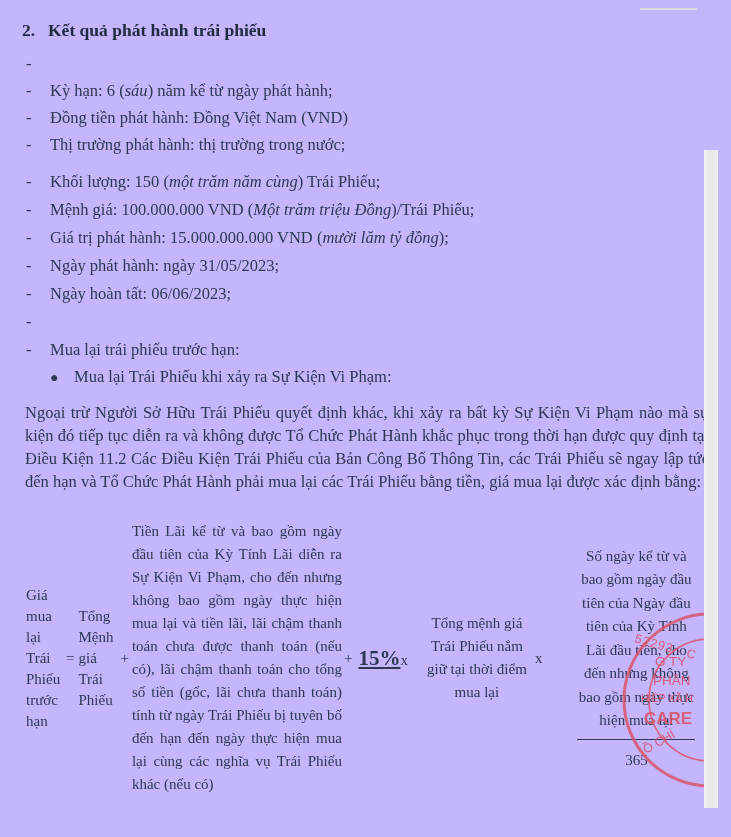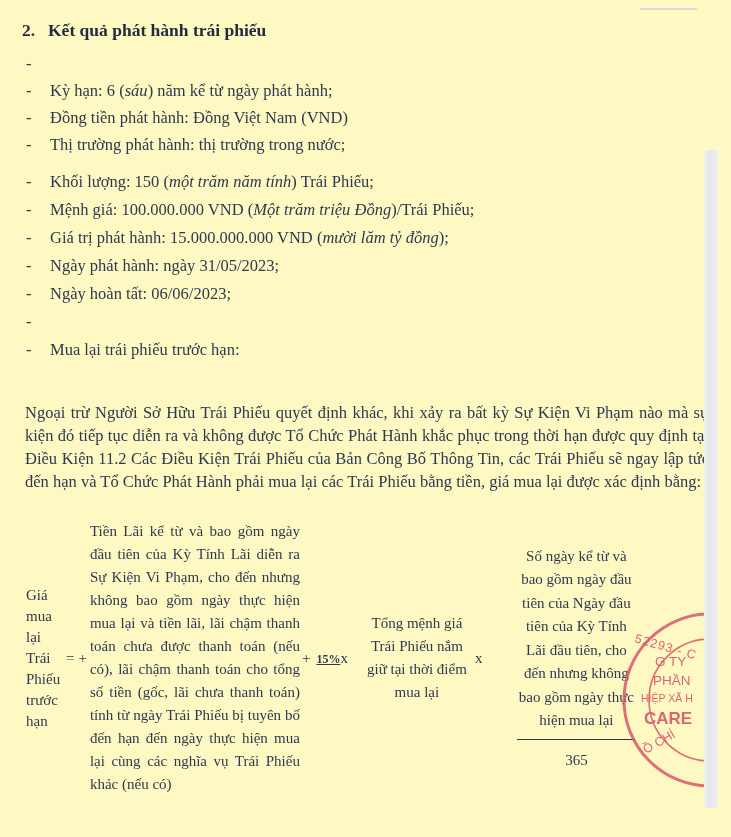--- a/index.html
+++ b/index.html
@@ -1,19 +1,19 @@
 <!DOCTYPE html>
 <html lang="vi"><head>
 <meta charset="utf-8">
 <style>
   html,body{margin:0;padding:0;background:#ffffff;}
   .page{
     position:relative;
     width:731px;height:837px;
-    background:#fef9c3;
+    background:#c4b5fd;
     overflow:hidden;
     font-family:"Liberation Serif","DejaVu Serif",serif;
     color:#2e3950;
   }
   
   .artifact-topline{position:absolute;left:640px;top:8px;width:57px;height:2px;background:#dadadc;}
   .artifact-right-band{position:absolute;left:704px;top:150px;width:14px;height:658px;
     background:linear-gradient(90deg,#f2f2f4 0%,#e7e7ea 35%,#eeeeef 100%);z-index:6;}
   
   .heading{position:absolute;left:22px;top:20px;margin:0;font-size:17.5px;font-weight:bold;color:#222b3d;}
@@ -35,21 +35,21 @@
     font-size:16.5px;line-height:23px;text-align:justify;}
   
   .formula{position:absolute;left:26px;top:508px;width:650px;height:300px;
     display:flex;align-items:center;font-size:15px;}
   .f-lhs{width:36px;line-height:21px;flex:none;}
   .f-op{flex:none;margin:0 2px;}
   .f-op.eq{margin-left:4px;margin-right:2px;}
   .f-term1{width:40px;line-height:21px;flex:none;margin-left:2px;}
   .f-term2{width:210px;line-height:23px;text-align:justify;flex:none;margin-left:1px;}
   .f-rate{flex:none;margin-left:4px;white-space:nowrap;}
-  .f-rate b{font-size:12px;text-decoration:underline;}
+  .f-rate b{font-size:21px;text-decoration:underline;}
   .f-term3{width:102px;line-height:23px;text-align:center;flex:none;margin-left:18px;}
   .f-op.x2{margin-left:7px;margin-right:7px;}
   .f-frac{width:118px;flex:none;text-align:center;margin-left:28px;}
   .f-num{line-height:23.5px;padding-bottom:6px;}
   .f-den{border-top:1.5px solid #2e3950;line-height:24px;padding-top:8px;}
   
   .stamp-clip{position:absolute;left:608px;top:596px;width:98px;height:208px;overflow:hidden;z-index:5;}
   .stamp-clip svg{display:block;}
 </style>
 </head>
@@ -62,35 +62,37 @@
   <h1 class="heading"><span class="num">2.</span><span>Kết quả phát hành trái phiếu</span></h1>
 
   <ul class="dash-list group1">
     <li><span class="dash">-</span><span class="em"></span><span></span></li>
     <li><span class="dash">-</span><span>Kỳ hạn: 6 (</span><span class="em">sáu</span><span>) năm kể từ ngày phát hành;</span></li>
     <li><span class="dash">-</span><span>Đồng tiền phát hành: Đồng Việt Nam (VND)</span><span class="em"></span><span></span></li>
     <li><span class="dash">-</span><span>Thị trường phát hành: thị trường trong nước;</span><span class="em"></span><span></span></li>
   </ul>
 
   <ul class="dash-list group2">
-    <li><span class="dash">-</span><span>Khối lượng: 150 (</span><span class="em">một trăm năm tính</span><span>) Trái Phiếu;</span></li>
+    <li><span class="dash">-</span><span>Khối lượng: 150 (</span><span class="em">một trăm năm cùng</span><span>) Trái Phiếu;</span></li>
     <li><span class="dash">-</span><span>Mệnh giá: 100.000.000 VND (</span><span class="em">Một trăm triệu Đồng</span><span>)/Trái Phiếu;</span></li>
     <li><span class="dash">-</span><span>Giá trị phát hành: 15.000.000.000 VND (</span><span class="em">mười lăm tỷ đồng</span><span>);</span></li>
     <li><span class="dash">-</span><span>Ngày phát hành: ngày 31/05/2023;</span></li>
     <li><span class="dash">-</span><span>Ngày hoàn tất: 06/06/2023;</span></li>
     <li><span class="dash">-</span></li>
     <li><span class="dash">-</span><span>Mua lại trái phiếu trước hạn:</span></li>
   </ul>
 
+  <div class="bullet-row"><span class="dot">●</span><span>Mua lại Trái Phiếu khi xảy ra Sự Kiện Vi Phạm:</span></div>
 
   <p class="para">Ngoại trừ Người Sở Hữu Trái Phiếu quyết định khác, khi xảy ra bất kỳ Sự Kiện Vi Phạm nào mà sự kiện đó tiếp tục diễn ra và không được Tổ Chức Phát Hành khắc phục trong thời hạn được quy định tại Điều Kiện 11.2 Các Điều Kiện Trái Phiếu của Bản Công Bố Thông Tin, các Trái Phiếu sẽ ngay lập tức đến hạn và Tổ Chức Phát Hành phải mua lại các Trái Phiếu bằng tiền, giá mua lại được xác định bằng:</p>
 
   <div class="formula">
     <div class="f-lhs">Giá mua lại Trái Phiếu trước hạn</div>
     <div class="f-op eq">=</div>
+    <div class="f-term1">Tổng Mệnh giá Trái Phiếu</div>
     <div class="f-op">+</div>
     <div class="f-term2">Tiền Lãi kể từ và bao gồm ngày đầu tiên của Kỳ Tính Lãi diễn ra Sự Kiện Vi Phạm, cho đến nhưng không bao gồm ngày thực hiện mua lại và tiền lãi, lãi chậm thanh toán chưa được thanh toán (nếu có), lãi chậm thanh toán cho tổng số tiền (gốc, lãi chưa thanh toán) tính từ ngày Trái Phiếu bị tuyên bố đến hạn đến ngày thực hiện mua lại cùng các nghĩa vụ Trái Phiếu khác (nếu có)</div>
     <div class="f-op">+</div>
     <div class="f-rate"><b>15%</b><span>x</span></div>
     <div class="f-term3">Tổng mệnh giá Trái Phiếu nắm giữ tại thời điểm mua lại</div>
     <div class="f-op x2">x</div>
     <div class="f-frac">
       <div class="f-num">Số ngày kể từ và bao gồm ngày đầu tiên của Ngày đầu tiên của Kỳ Tính Lãi đầu tiên, cho đến nhưng không bao gồm ngày thực hiện mua lại</div>
       <div class="f-den">365</div>
     </div>

